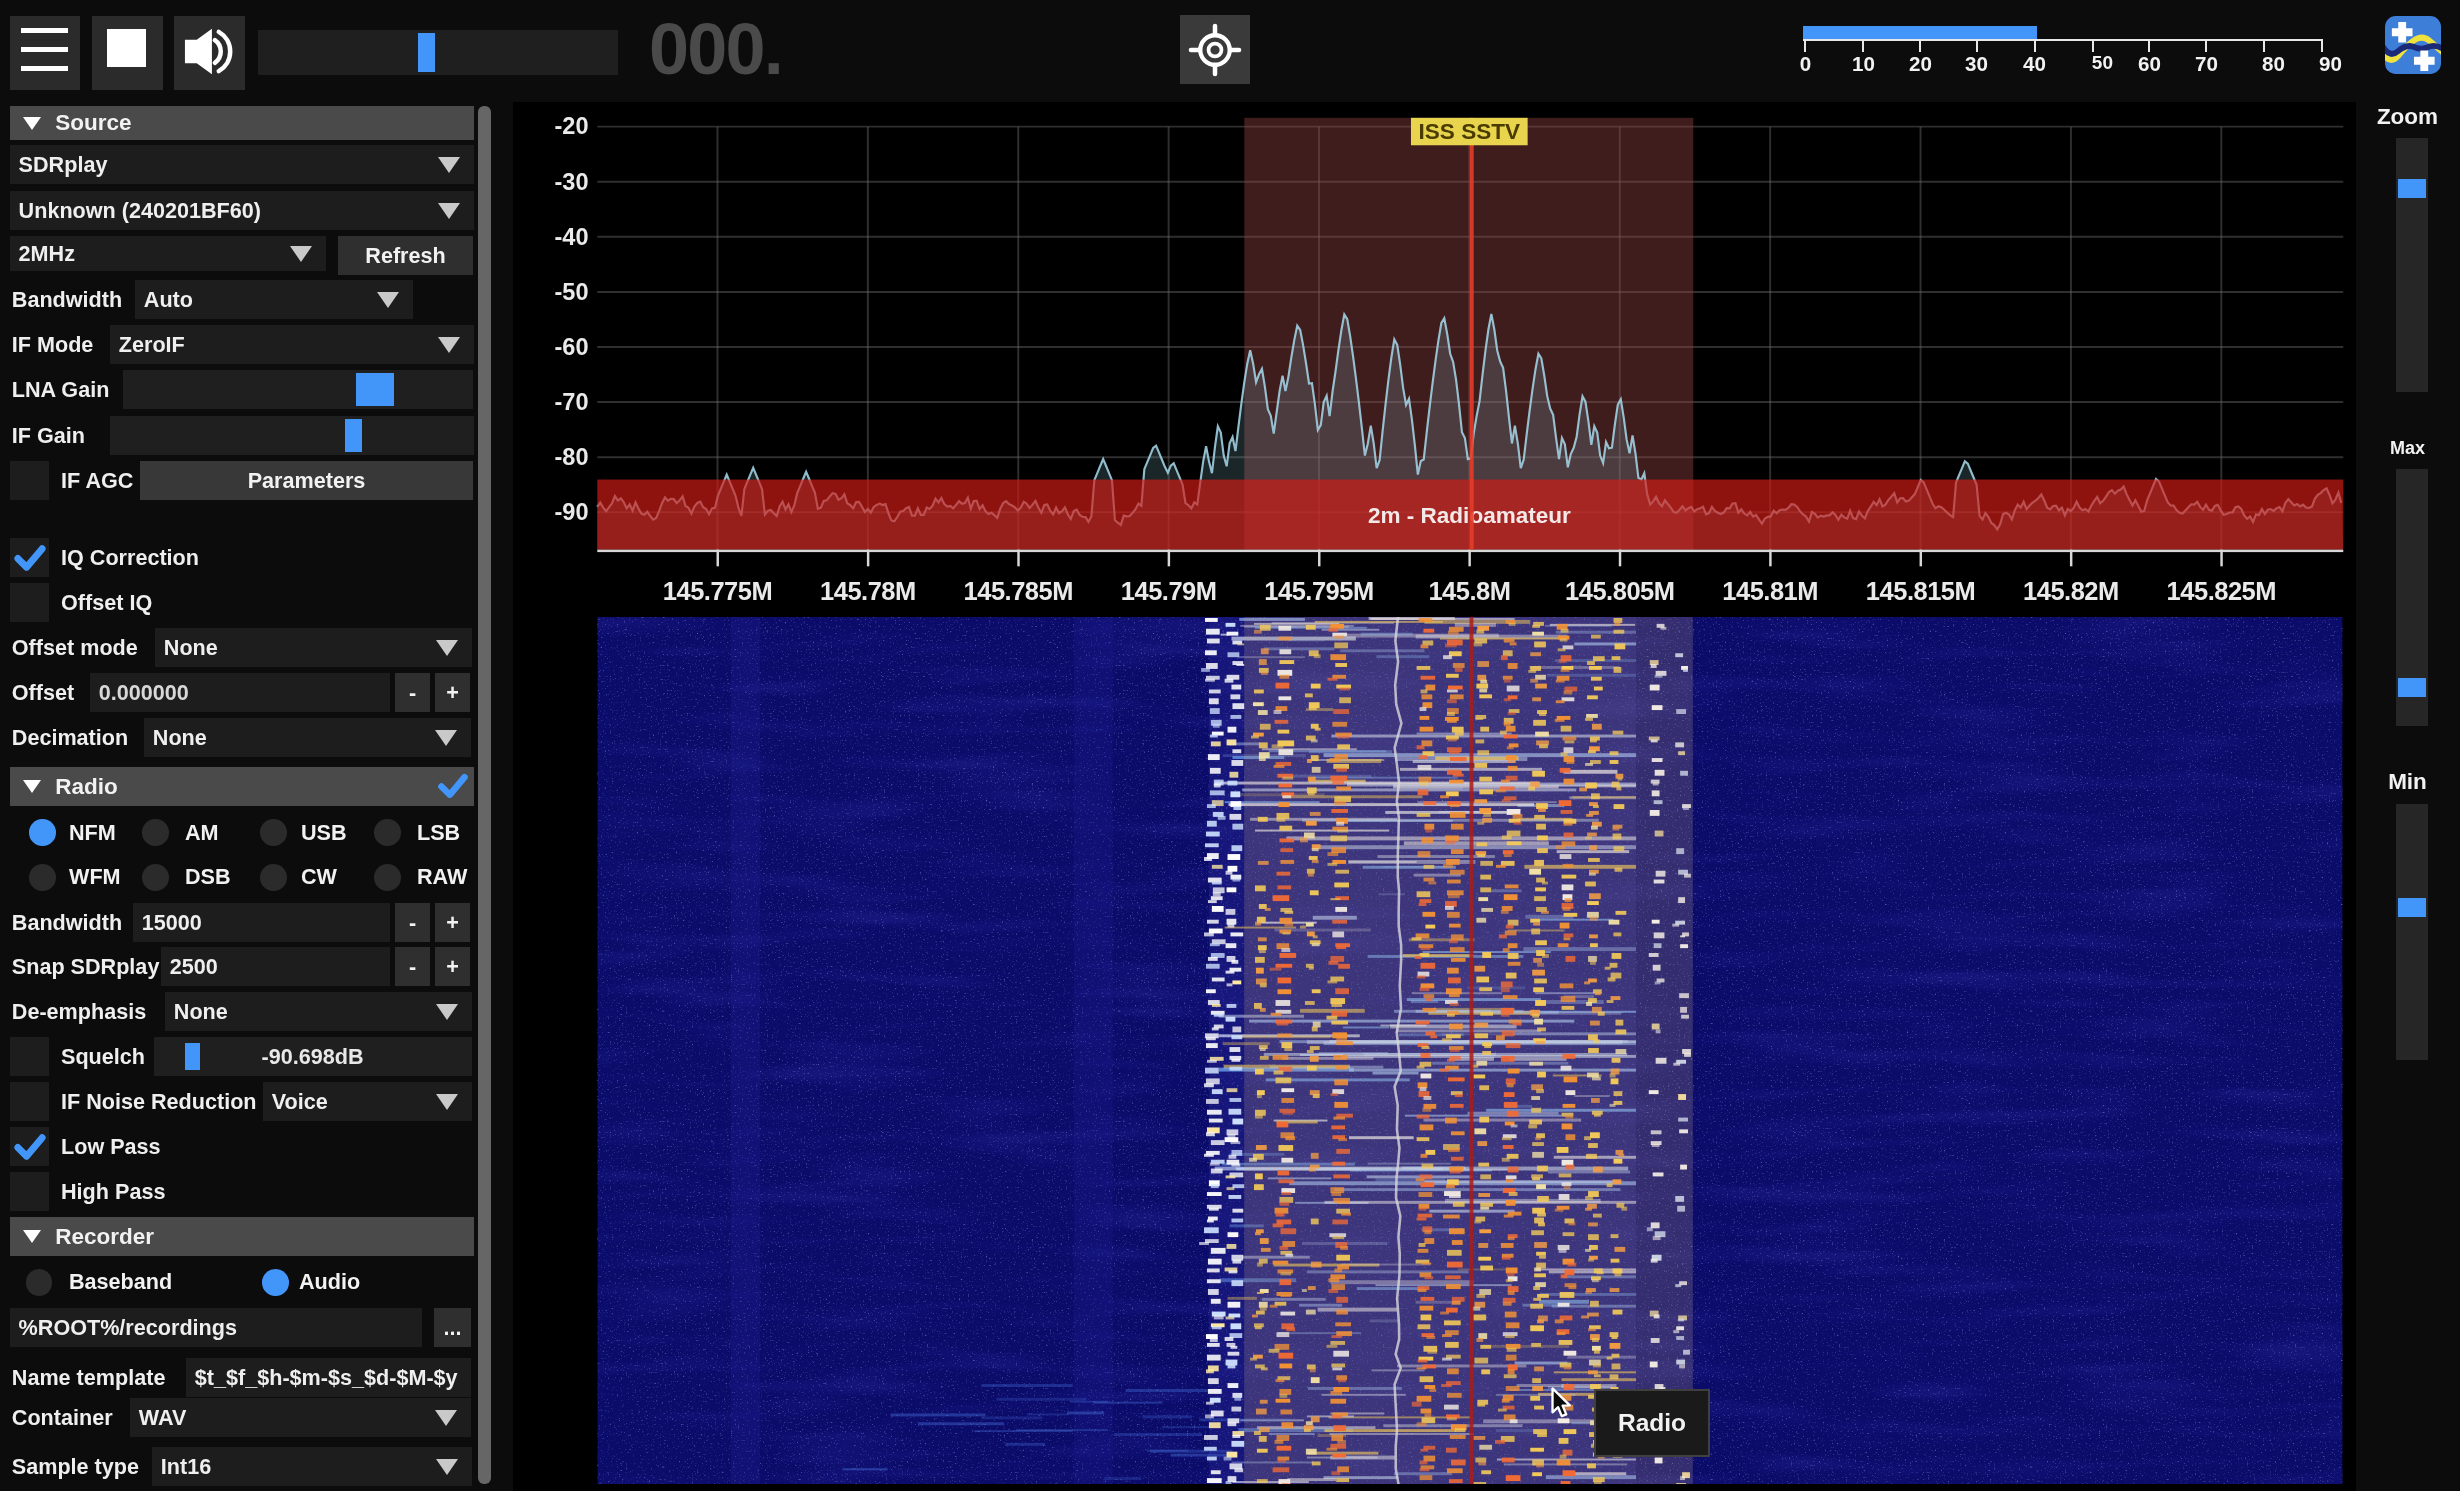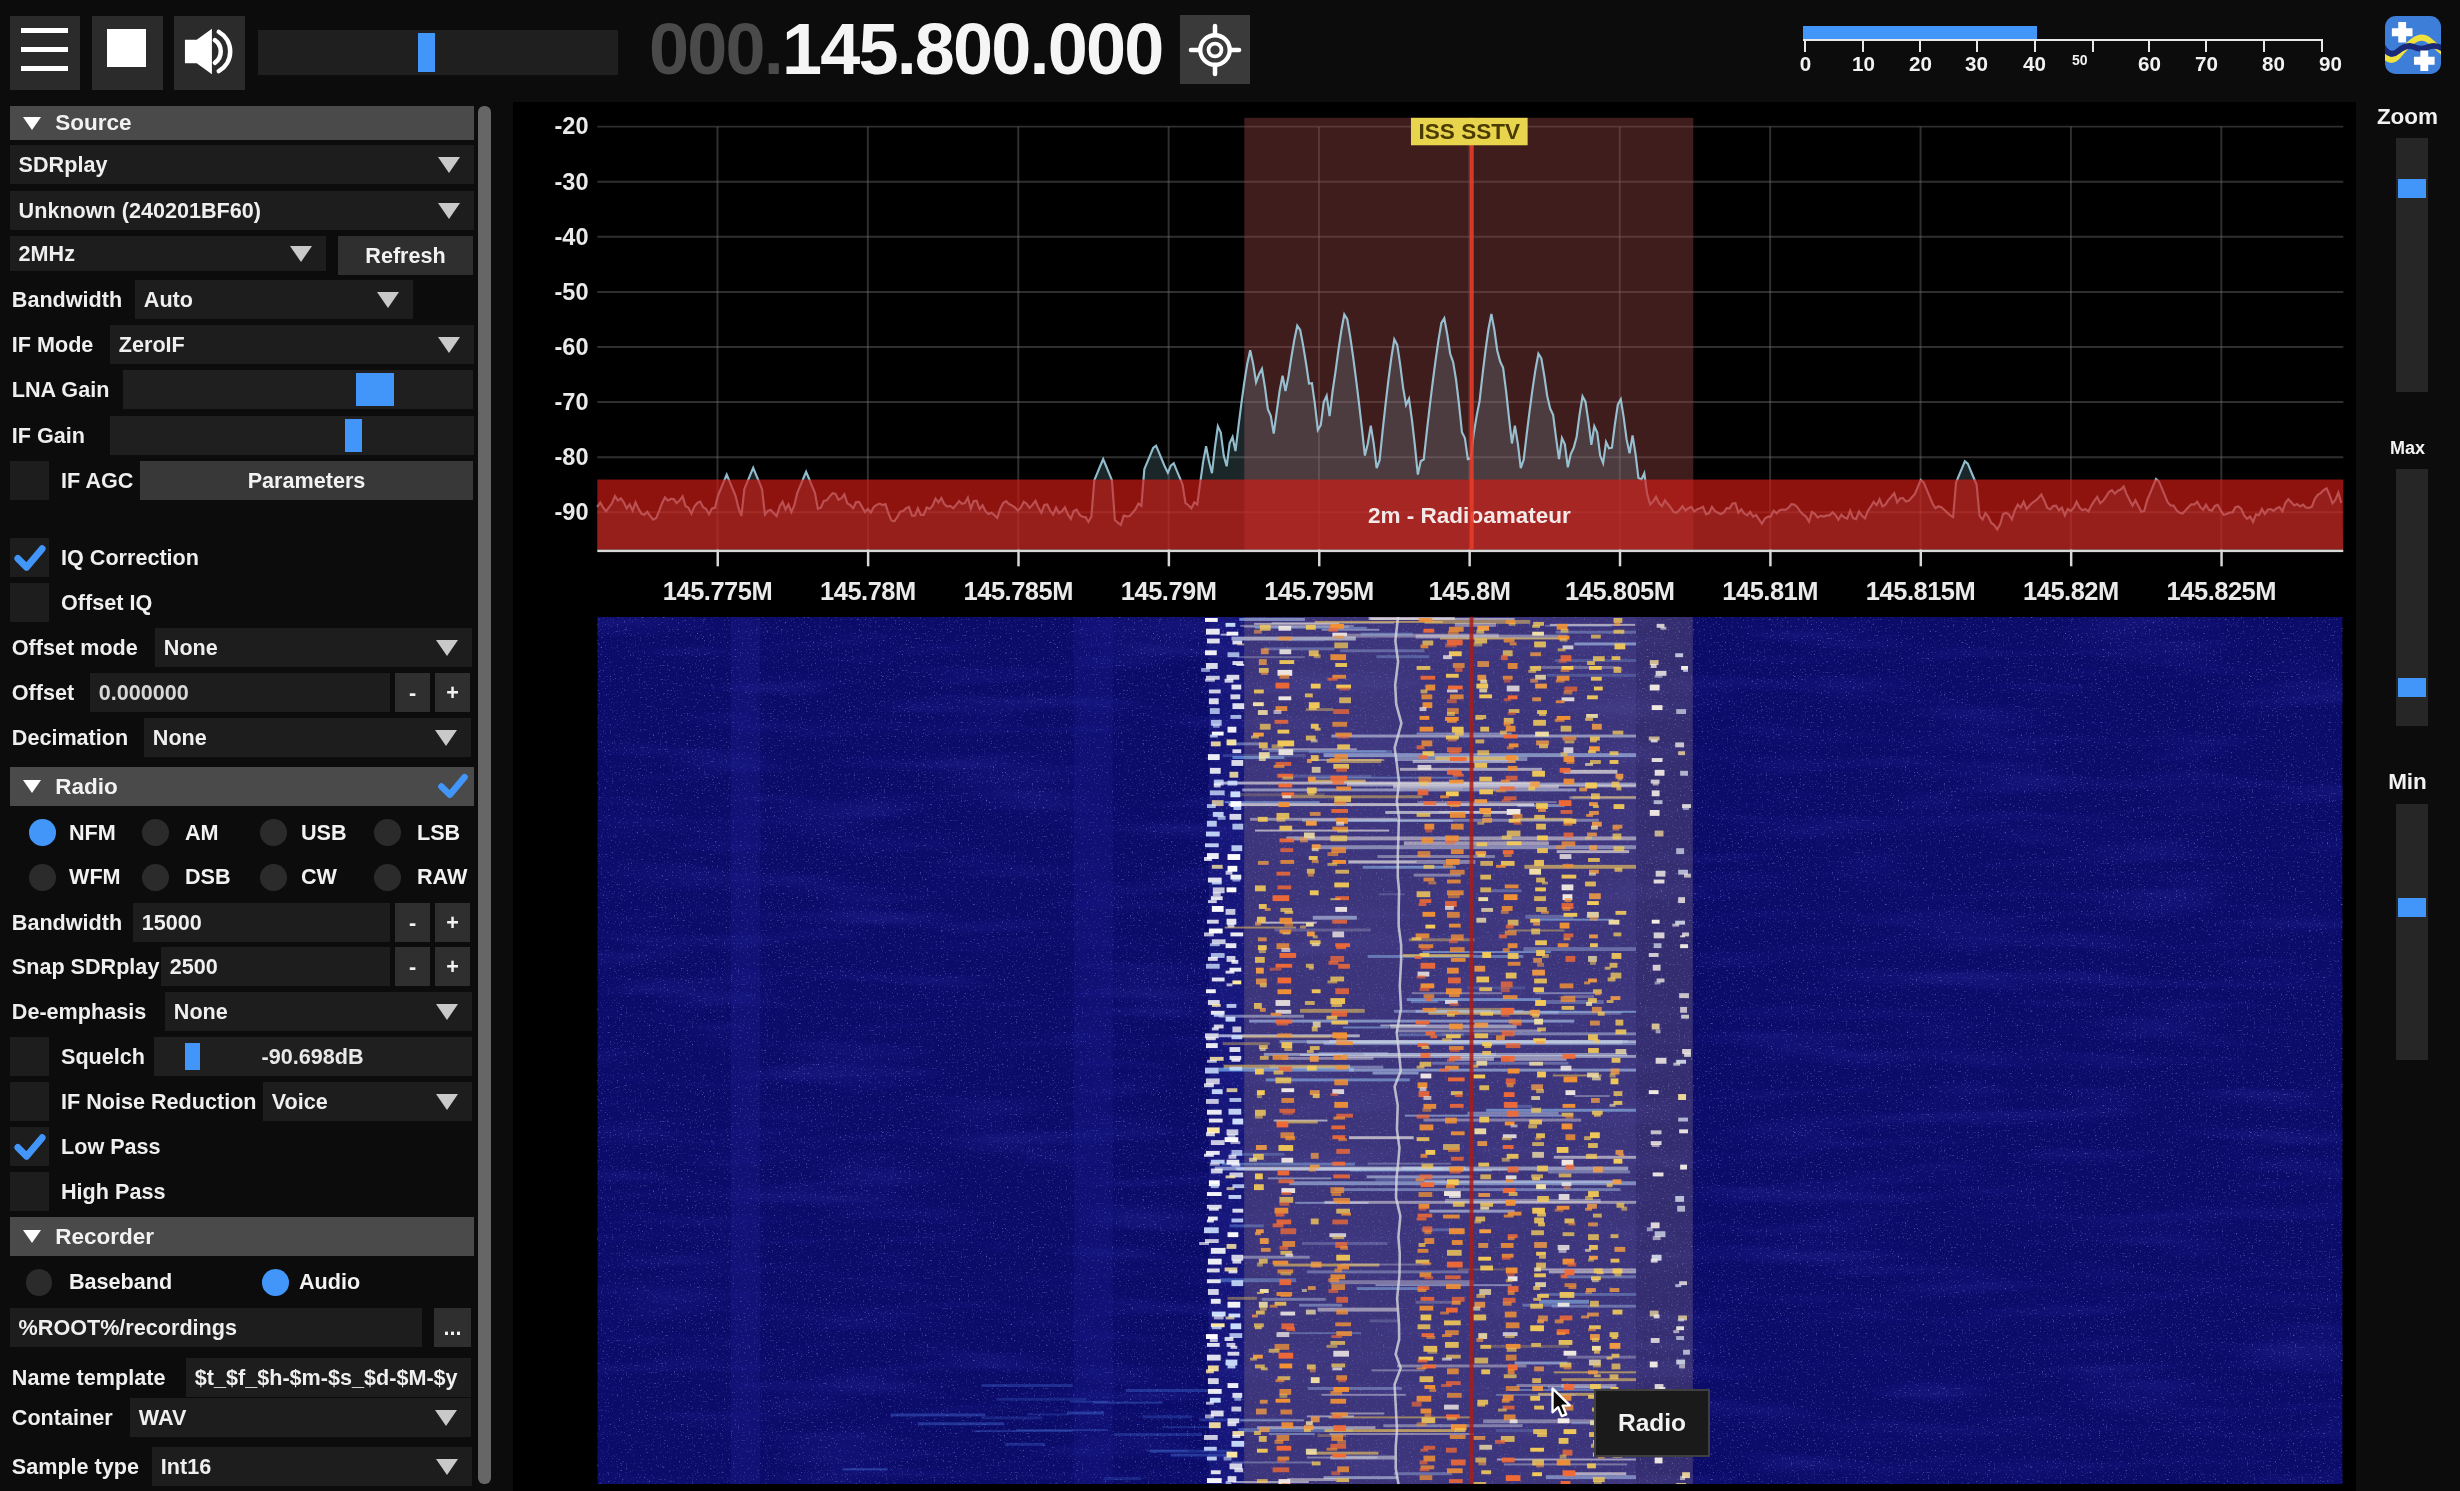--- a/index.html
+++ b/index.html
@@ -30,21 +30,20 @@
 <div class="btn" style="left:174px;top:15.7px;width:71px;height:74px"></div>
 <svg style="left:182px;top:25.5px" width="51" height="51" viewBox="0 0 52 52">
 <path d="M3 14 h12 l15.5 -11.2 v46.4 l-15.5 -11.2 h-12 z" fill="#fff"></path>
 <path d="M33.5 14.5 A14 14 0 0 1 33.5 37.5" stroke="#fff" stroke-width="4.6" fill="none" stroke-linecap="round"></path>
 <path d="M37.5 6 A23 23 0 0 1 37.5 46" stroke="#fff" stroke-width="4.6" fill="none" stroke-linecap="round"></path>
 </svg>
 <div class="track" style="left:258px;top:30px;width:360px;height:45px"></div>
 <div class="grab" style="left:418px;top:33px;width:16.7px;height:39px"></div>
 <div class="abs" style="left:649px;top:0;height:98px;display:flex;align-items:center;font-size:72px;font-weight:700;letter-spacing:-1.8px">
     <span style="color:#4a4a4a">000.</span>
-    <span style="color:#f5f5f5">145.800.000</span>
   </div>
 <div class="btn" style="left:1180px;top:14.7px;width:70px;height:69px;background:#3a3a3a"></div>
 <svg style="left:1188px;top:22.5px" width="54" height="54" viewBox="0 0 55 55">
 <circle cx="27.5" cy="27.5" r="15" stroke="#fff" stroke-width="4.4" fill="none"></circle>
 <circle cx="27.5" cy="27.5" r="6.6" stroke="#fff" stroke-width="3.8" fill="none"></circle>
 <line x1="27.5" y1="3" x2="27.5" y2="11.5" stroke="#fff" stroke-width="4.6" stroke-linecap="round"></line>
 <line x1="27.5" y1="43.5" x2="27.5" y2="52" stroke="#fff" stroke-width="4.6" stroke-linecap="round"></line>
 <line x1="3" y1="27.5" x2="11.5" y2="27.5" stroke="#fff" stroke-width="4.6" stroke-linecap="round"></line>
 <line x1="43.5" y1="27.5" x2="52" y2="27.5" stroke="#fff" stroke-width="4.6" stroke-linecap="round"></line>
 </svg>
@@ -58,21 +57,21 @@
 <div class="abs" style="left:2092px;top:39px;width:2px;height:12.7px;background:#e8e8e8"></div>
 <div class="abs" style="left:2148px;top:39px;width:2px;height:12.7px;background:#e8e8e8"></div>
 <div class="abs" style="left:2205px;top:39px;width:2px;height:12.7px;background:#e8e8e8"></div>
 <div class="abs" style="left:2263px;top:39px;width:2px;height:12.7px;background:#e8e8e8"></div>
 <div class="abs" style="left:2321px;top:39px;width:2px;height:12.7px;background:#e8e8e8"></div>
 <div class="abs" style="left:1785px;top:52px;width:41px;text-align:center;font-size:20.6px;font-weight:600">0</div>
 <div class="abs" style="left:1843px;top:52px;width:41px;text-align:center;font-size:20.6px;font-weight:600">10</div>
 <div class="abs" style="left:1900px;top:52px;width:41px;text-align:center;font-size:20.6px;font-weight:600">20</div>
 <div class="abs" style="left:1956px;top:52px;width:41px;text-align:center;font-size:20.6px;font-weight:600">30</div>
 <div class="abs" style="left:2014px;top:52px;width:41px;text-align:center;font-size:20.6px;font-weight:600">40</div>
-<div class="abs" style="left:2072px;top:52px;width:41px;text-align:left;font-size:14px;font-weight:600">50</div>
+<div class="abs" style="left:2072px;top:52px;width:41px;text-align:right;font-size:19px;font-weight:600">50</div>
 <div class="abs" style="left:2129px;top:52px;width:41px;text-align:center;font-size:20.6px;font-weight:600">60</div>
 <div class="abs" style="left:2186px;top:52px;width:41px;text-align:center;font-size:20.6px;font-weight:600">70</div>
 <div class="abs" style="left:2244px;top:52px;width:41px;text-align:right;font-size:20.6px;font-weight:600">80</div>
 <div class="abs" style="left:2301px;top:52px;width:41px;text-align:right;font-size:20.6px;font-weight:600">90</div>
 <svg style="left:2385px;top:15.7px" width="56" height="58" viewBox="0 0 57 59">
 <rect x="0" y="0" width="57" height="59" rx="11" fill="#3d7ed8"></rect>
 <path d="M-3 37 Q 5 50 13 41 Q 22 30 29 25 Q 38 19 45 25 Q 52 31 60 38" stroke="#efe23e" stroke-width="6" fill="none"></path>
 <path d="M-3 30 Q 5 43 13 36 Q 21 29 28 31 Q 36 35 43 32 Q 51 28 60 34" stroke="#1b2a78" stroke-width="6" fill="none"></path>
 <path d="M17.5 6 v21 M7 16.5 h21" stroke="#fff" stroke-width="8"></path>
 <path d="M40 35 v21 M29.5 45.5 h21" stroke="#fff" stroke-width="8"></path>

